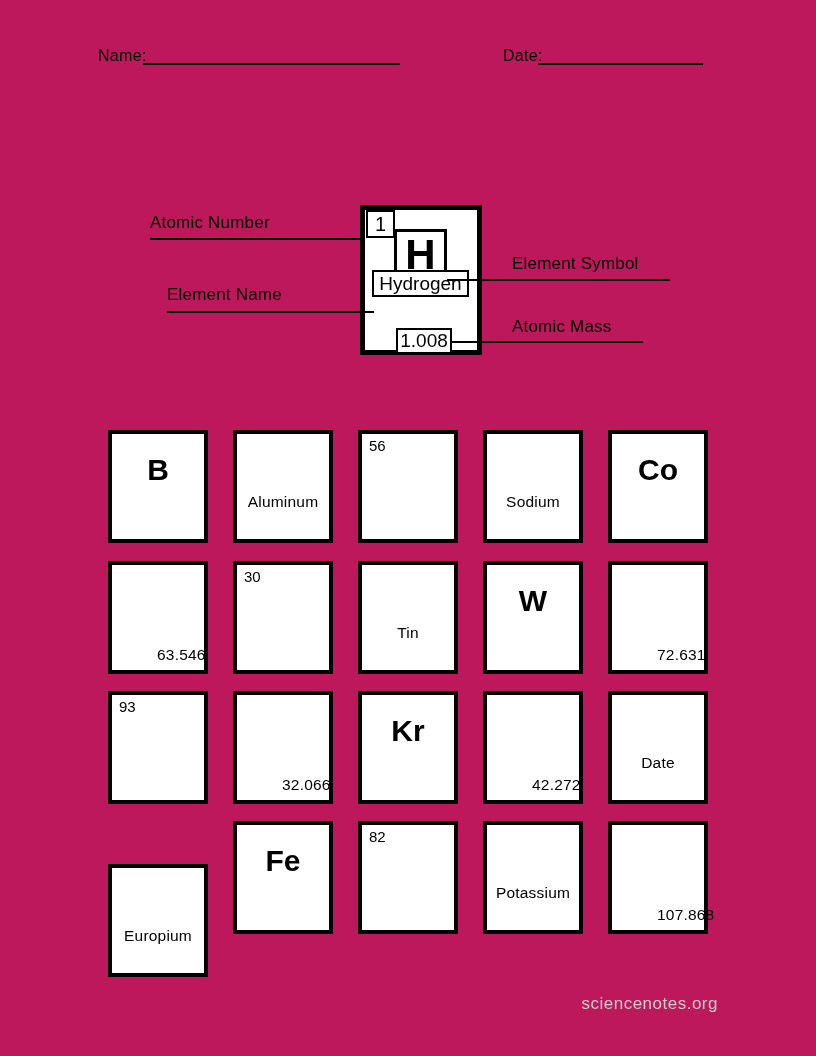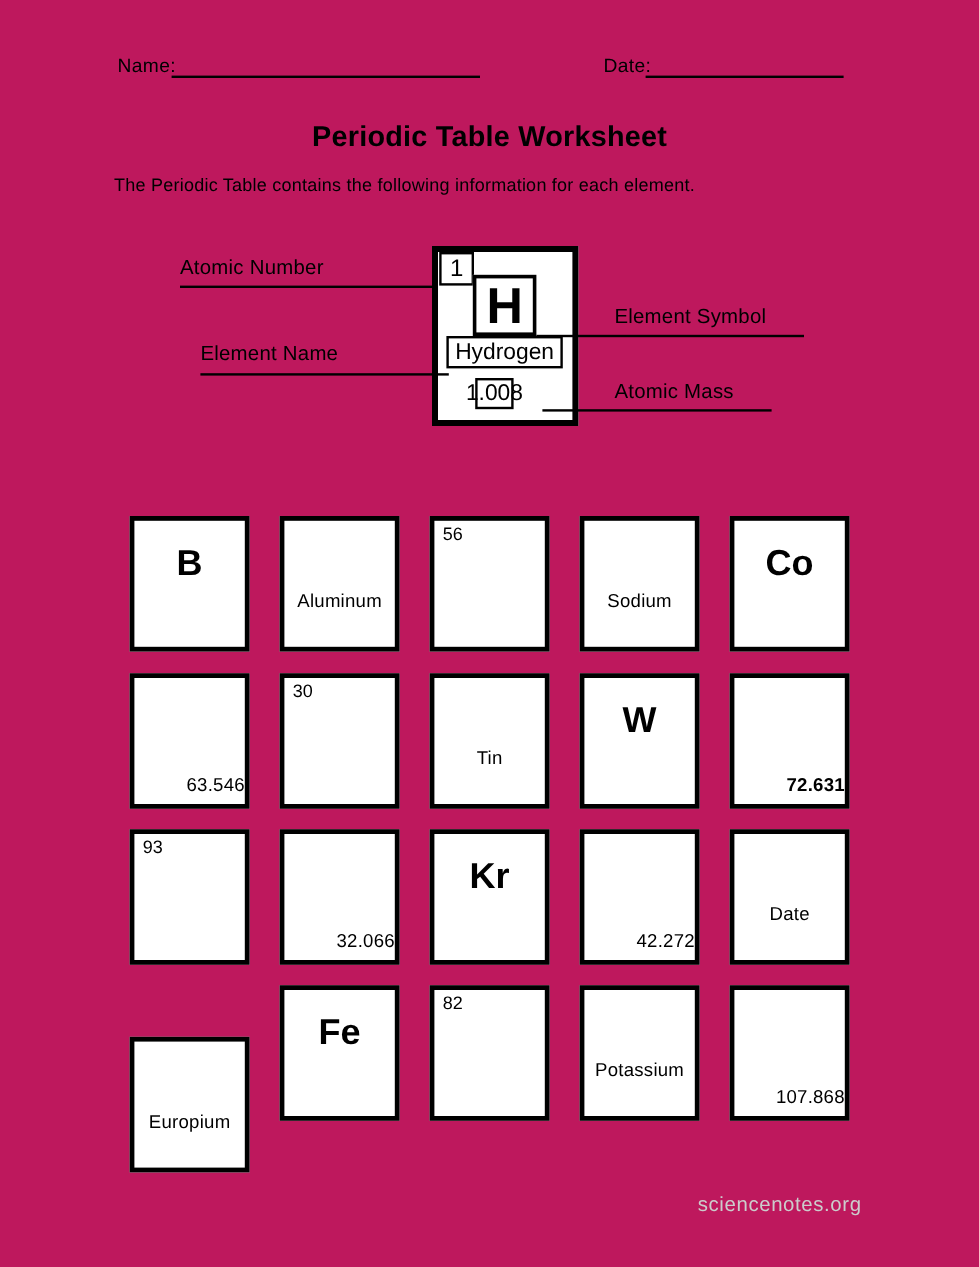--- a/index.html
+++ b/index.html
@@ -19,52 +19,50 @@
   .para  { position:absolute; font-size:15px; letter-spacing:0.2px; }
 
   
   .bigbox  { position:absolute; left:360px; top:205px; width:122px; height:150px;
              border:5px solid #000; box-sizing:border-box; background:#fff; }
   .subbox  { position:absolute; border:2px solid #000; box-sizing:border-box;
              display:flex; align-items:center; justify-content:center; background:#fff; }
   .numbox  { left:366px; top:210px; width:29px; height:28px; font-size:20px; }
   .symbox  { left:394px; top:229px; width:53px; height:51px; border-width:3px;
              font-size:42px; font-weight:bold; }
-  .nambox  { left:372px; top:280px; width:97px; height:27px; font-size:19px; }
-  .masbox  { left:396px; top:315px; width:32px; height:26px; font-size:19px; }
+  .nambox  { left:372px; top:270px; width:97px; height:27px; font-size:19px; }
+  .masbox  { left:396px; top:328px; width:56px; height:26px; font-size:19px; }
   .callout { position:absolute; font-size:17px; letter-spacing:0.2px; white-space:nowrap; }
 
   
   .card { position:absolute; width:100px; height:113px; border:4px solid #000;
           box-sizing:border-box; background:#fff; }
   .card .sym { position:absolute; top:19px; left:0; width:100%; text-align:center;
                font-size:30px; font-weight:bold; }
   .card .nm  { position:absolute; top:59px; left:0; width:100%; text-align:center;
                font-size:15.5px; letter-spacing:0.2px; }
-  .card .ms  { position:absolute; top:81px; left:0; width:100%; text-align:right;
-               font-size:15.5px; letter-spacing:0.2px; }
+  .card .ms  { position:absolute; top:81px; left:0; width:100%; text-align:left;
+               font-size:15.5px; letter-spacing:0.2px;padding-left:45px; }
   .card .num { position:absolute; top:3px; left:7px; font-size:15px; }
 
   .footer { position:absolute; top:994px; right:98px; font-size:17px;
             letter-spacing:0.5px; color:#cccccc; }
 </style>
 </head>
 <body>
 
 <div class="page">
 
   <span class="hdr-label" style="left:98px; top:47px;">Name:</span>
   <div class="thin-line" style="left:143px; top:63px; width:257px;"></div>
 
   <span class="hdr-label" style="left:503px; top:47px;">Date:</span>
   <div class="thin-line" style="left:538px; top:63px; width:165px;"></div>
 
-  <div class="title">Periodic Table Worksheet</div>
 
-  <div class="para" style="left:95px; top:146px;">The Periodic Table contains the following information for each element.</div>
 
   <div>
     <div class="bigbox"></div>
 
     <div class="subbox numbox">
       <span>1</span>
     </div>
     <div class="subbox symbox">
       <span>H</span>
     </div>
@@ -110,21 +108,21 @@
       </div>
       <div class="card" style="left: 233px; top: 561px;">
         <span class="num">30</span>
       </div>
       <div class="card" style="left: 358px; top: 561px;">
         <span class="nm">Tin</span>
       </div>
       <div class="card" style="left: 483px; top: 561px;">
         <span class="sym">W</span>
       </div>
-      <div class="card" style="left: 608px; top: 561px; font-weight: bold;">
+      <div class="card" style="left: 608px; top: 561px;">
         <span class="ms">72.631</span>
       </div>
       <div class="card" style="left: 108px; top: 691px;">
         <span class="num">93</span>
       </div>
       <div class="card" style="left: 233px; top: 691px;">
         <span class="ms">32.066</span>
       </div>
       <div class="card" style="left: 358px; top: 691px;">
         <span class="sym">Kr</span>

